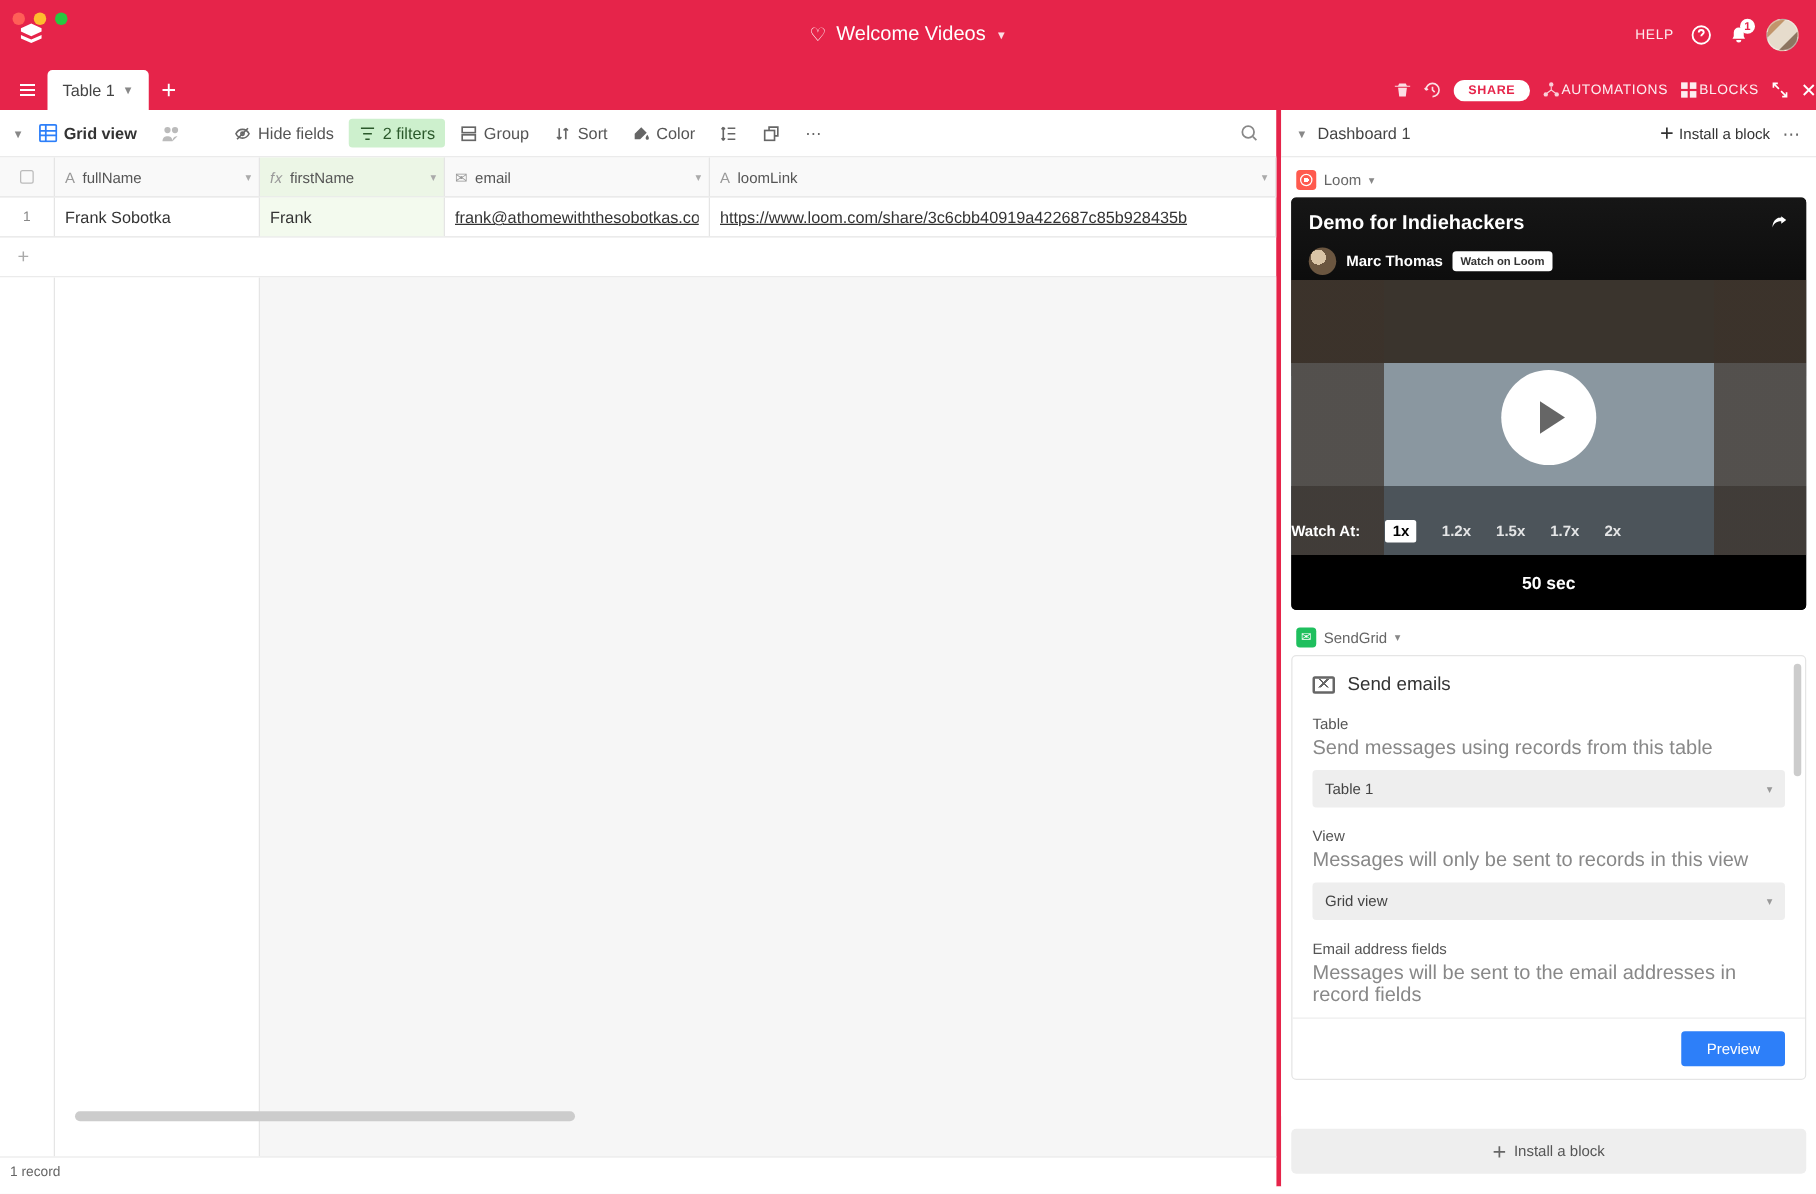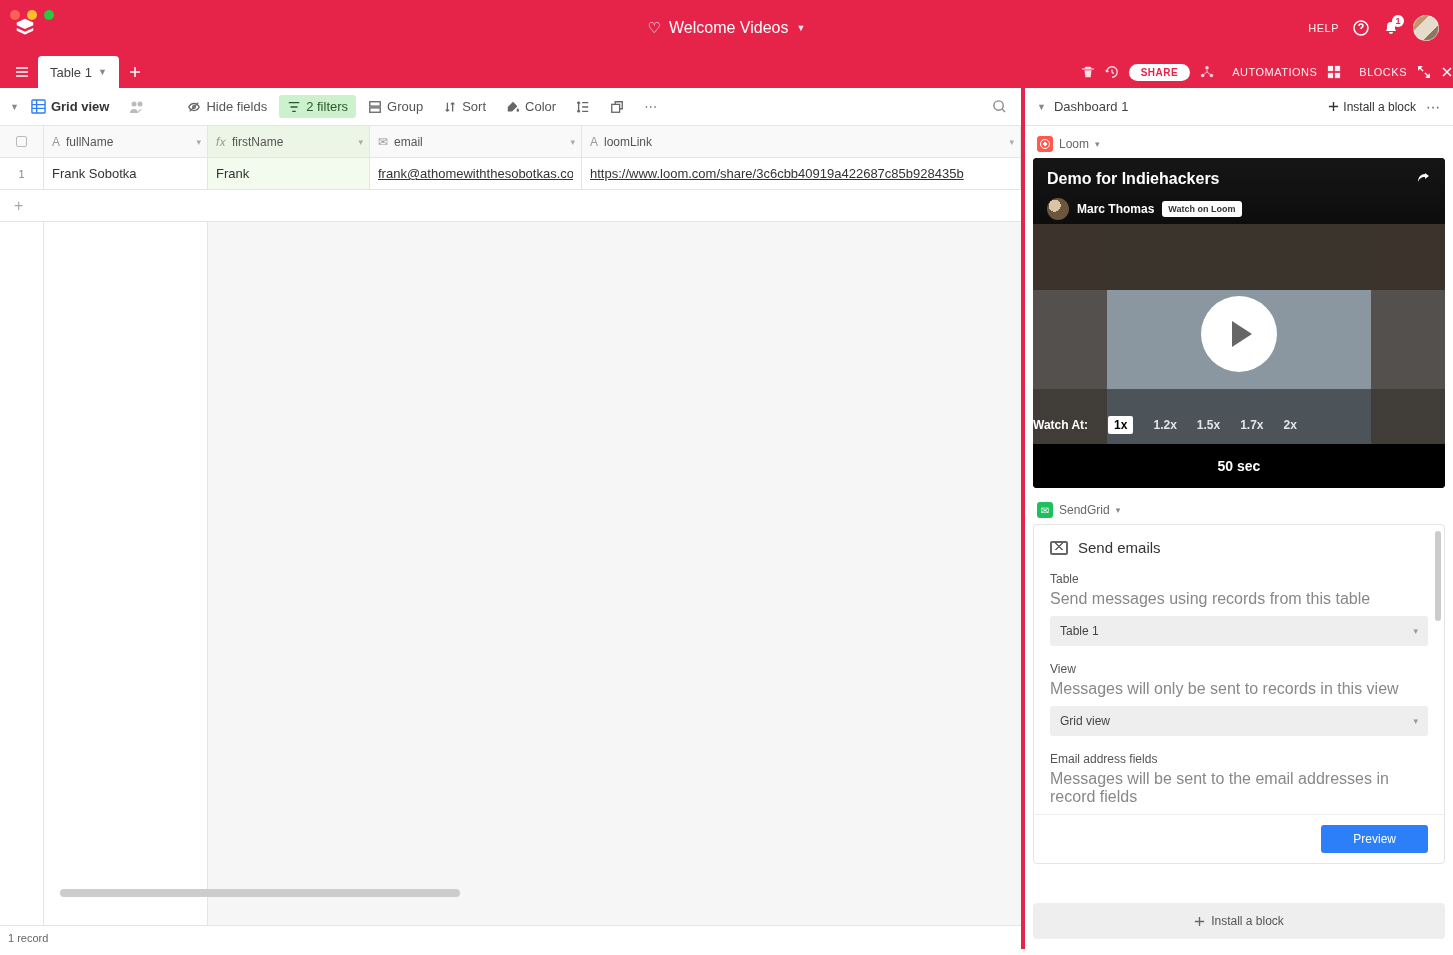--- a/index.html
+++ b/index.html
@@ -21,42 +21,42 @@
 .badge { position: absolute; top: -5px; right: -5px; background: #fff; color: #e6244a; font-size: 9px; font-weight: 700; border-radius: 50%; width: 12px; height: 12px; display: flex; align-items: center; justify-content: center; }
 .avatar { width: 26px; height: 26px; border-radius: 50%; background: linear-gradient(135deg,#c2956b 30%,#e6dccc 30% 70%,#8c7560 70%); border: 1px solid rgba(255,255,255,.4); }
 
 .tabbar { background: #e6244a; height: 32px; display: flex; align-items: stretch; padding-left: 8px; position: relative; }
 .menu-btn { width: 28px; display: flex; align-items: center; justify-content: center; color: #fff; }
 .tab { background: #fff; color: #444; border-radius: 4px 4px 0 0; padding: 0 12px; display: flex; align-items: center; gap: 6px; font-size: 13px; margin-left: 2px; }
 .tab .mini-caret { font-size: 9px; color: #888; }
 .tab-add { width: 28px; display: flex; align-items: center; justify-content: center; color: #fff; margin-left: 2px; }
 .tabbar-right { margin-left: auto; display: flex; align-items: center; gap: 10px; color: #fff; text-align: center; }
 .pill { background: #fff; color: #e6244a; font-size: 10px; font-weight: 700; letter-spacing: .5px; padding: 3px 12px; border-radius: 10px; }
-.barlink { font-size: 11px; letter-spacing: .5px; display: flex; align-items: center; gap: 18px; opacity: .92; }
+.barlink { font-size: 11px; letter-spacing: .5px; display: flex; align-items: center; gap: 1px; opacity: .92; }
 .ico-sm { width: 14px; height: 14px; }
 
 .content { display: flex; height: 861px; }
 .grid-area { flex: 1; display: flex; flex-direction: column; border-right: 4px solid #e6244a; min-width: 0; }
 
 .viewbar { height: 38px; border-bottom: 1px solid #e5e5e5; display: flex; align-items: center; padding: 0 10px; gap: 4px; }
 .vb-item { display: flex; align-items: center; gap: 5px; padding: 4px 8px; border-radius: 3px; color: #555; font-size: 13px; }
 .vb-item.filters-active { background: #cdf0cd; color: #2b592b; }
 .grid-icon { color: #2d7ff9; }
 .caret-sm { font-size: 9px; color: #888; }
 .vb-spacer { flex: 1; }
 .vb-search { color: #888; padding: 4px; }
 
 .gridhead { height: 32px; border-bottom: 1px solid #e5e5e5; display: flex; background: #f9f9f9; font-size: 12px; color: #555; }
 .rowhead { height: 32px; border-bottom: 1px solid #e5e5e5; display: flex; }
 .col-num { width: 44px; border-right: 1px solid #e5e5e5; display: flex; align-items: center; justify-content: center; color: #888; font-size: 11px; }
 .col { border-right: 1px solid #e5e5e5; display: flex; align-items: center; padding: 0 8px; gap: 6px; position: relative; }
 .col-h { cursor: default; }
 .col-h .drop { position: absolute; right: 6px; font-size: 9px; color: #aaa; }
 .c-fullname { width: 164px; }
-.c-firstname { width: 162px; background: #ecf6e6; }
+.c-firstname { width: 148px; background: #ecf6e6; }
 .rowhead .c-firstname { background: #f3faee; }
 .c-email { width: 212px; }
 .c-loom { flex: 1; min-width: 0; }
 .fld-ico { color: #999; font-size: 12px; }
 .cell-link { color: #333; text-decoration: underline; white-space: nowrap; overflow: hidden; }
 .add-row { height: 32px; border-bottom: 1px solid #e5e5e5; display: flex; align-items: center; padding-left: 14px; color: #aaa; font-size: 16px; }
 .grid-body { flex: 1; background: #f6f6f6; position: relative; }
 .grid-rows-shade { position: absolute; left: 44px; top: 0; bottom: 0; width: 164px; background: #fff; border-right: 1px solid #e5e5e5; }
 .grid-leftstrip { position: absolute; left: 0; top: 0; bottom: 0; width: 44px; background: #fff; border-right: 1px solid #e5e5e5; }
 .statusbar { height: 24px; border-top: 1px solid #e5e5e5; display: flex; align-items: center; padding: 0 8px; font-size: 11px; color: #666; background: #fff; }
@@ -100,21 +100,21 @@
 .sg-scroll-track { position: absolute; top: 6px; right: 3px; bottom: 60px; width: 6px; }
 .sg-scroll-thumb { width: 6px; height: 90px; background: #ccc; border-radius: 3px; }
 .sg-title { display: flex; align-items: center; gap: 10px; font-size: 15px; font-weight: 500; color: #333; margin-bottom: 16px; }
 .env-ico { width: 18px; height: 14px; border: 2px solid #666; border-radius: 2px; position: relative; }
 .env-ico::after { content: ""; position: absolute; top: 0; left: 0; right: 0; height: 7px; background: linear-gradient(135deg, transparent 45%, #666 45% 55%, transparent 55%), linear-gradient(-135deg, transparent 45%, #666 45% 55%, transparent 55%); }
 .sg-label { font-size: 12px; color: #555; margin-bottom: 4px; }
 .sg-desc { font-size: 16px; color: #888; margin-bottom: 8px; }
 .sg-select { background: #eee; border-radius: 3px; padding: 8px 10px; font-size: 12px; color: #444; display: flex; align-items: center; margin-bottom: 16px; position: relative; }
 .sg-select .drop { position: absolute; right: 10px; font-size: 9px; color: #999; }
 .sg-footer { display: flex; justify-content: flex-end; border-top: 1px solid #eee; margin: 8px -16px -14px; padding: 10px 16px; }
-.btn-primary { background: #2d7ff9; color: #fff; font-size: 12px; font-weight: 500; padding: 7px 32px; border-radius: 3px; border: none; }
+.btn-primary { background: #2d7ff9; color: #fff; font-size: 12px; font-weight: 500; padding: 7px 20px; border-radius: 3px; border: none; }
 
 .install-block { margin: 10px 8px; background: #eee; border-radius: 4px; height: 36px; display: flex; align-items: center; justify-content: center; gap: 6px; font-size: 12px; color: #555; }
 
 svg { display: block; }
 .checkbox-sq { width: 11px; height: 11px; border: 1px solid #bbb; border-radius: 2px; }
 </style>
 </head>
 <body>
 
 <div class="traffic">

